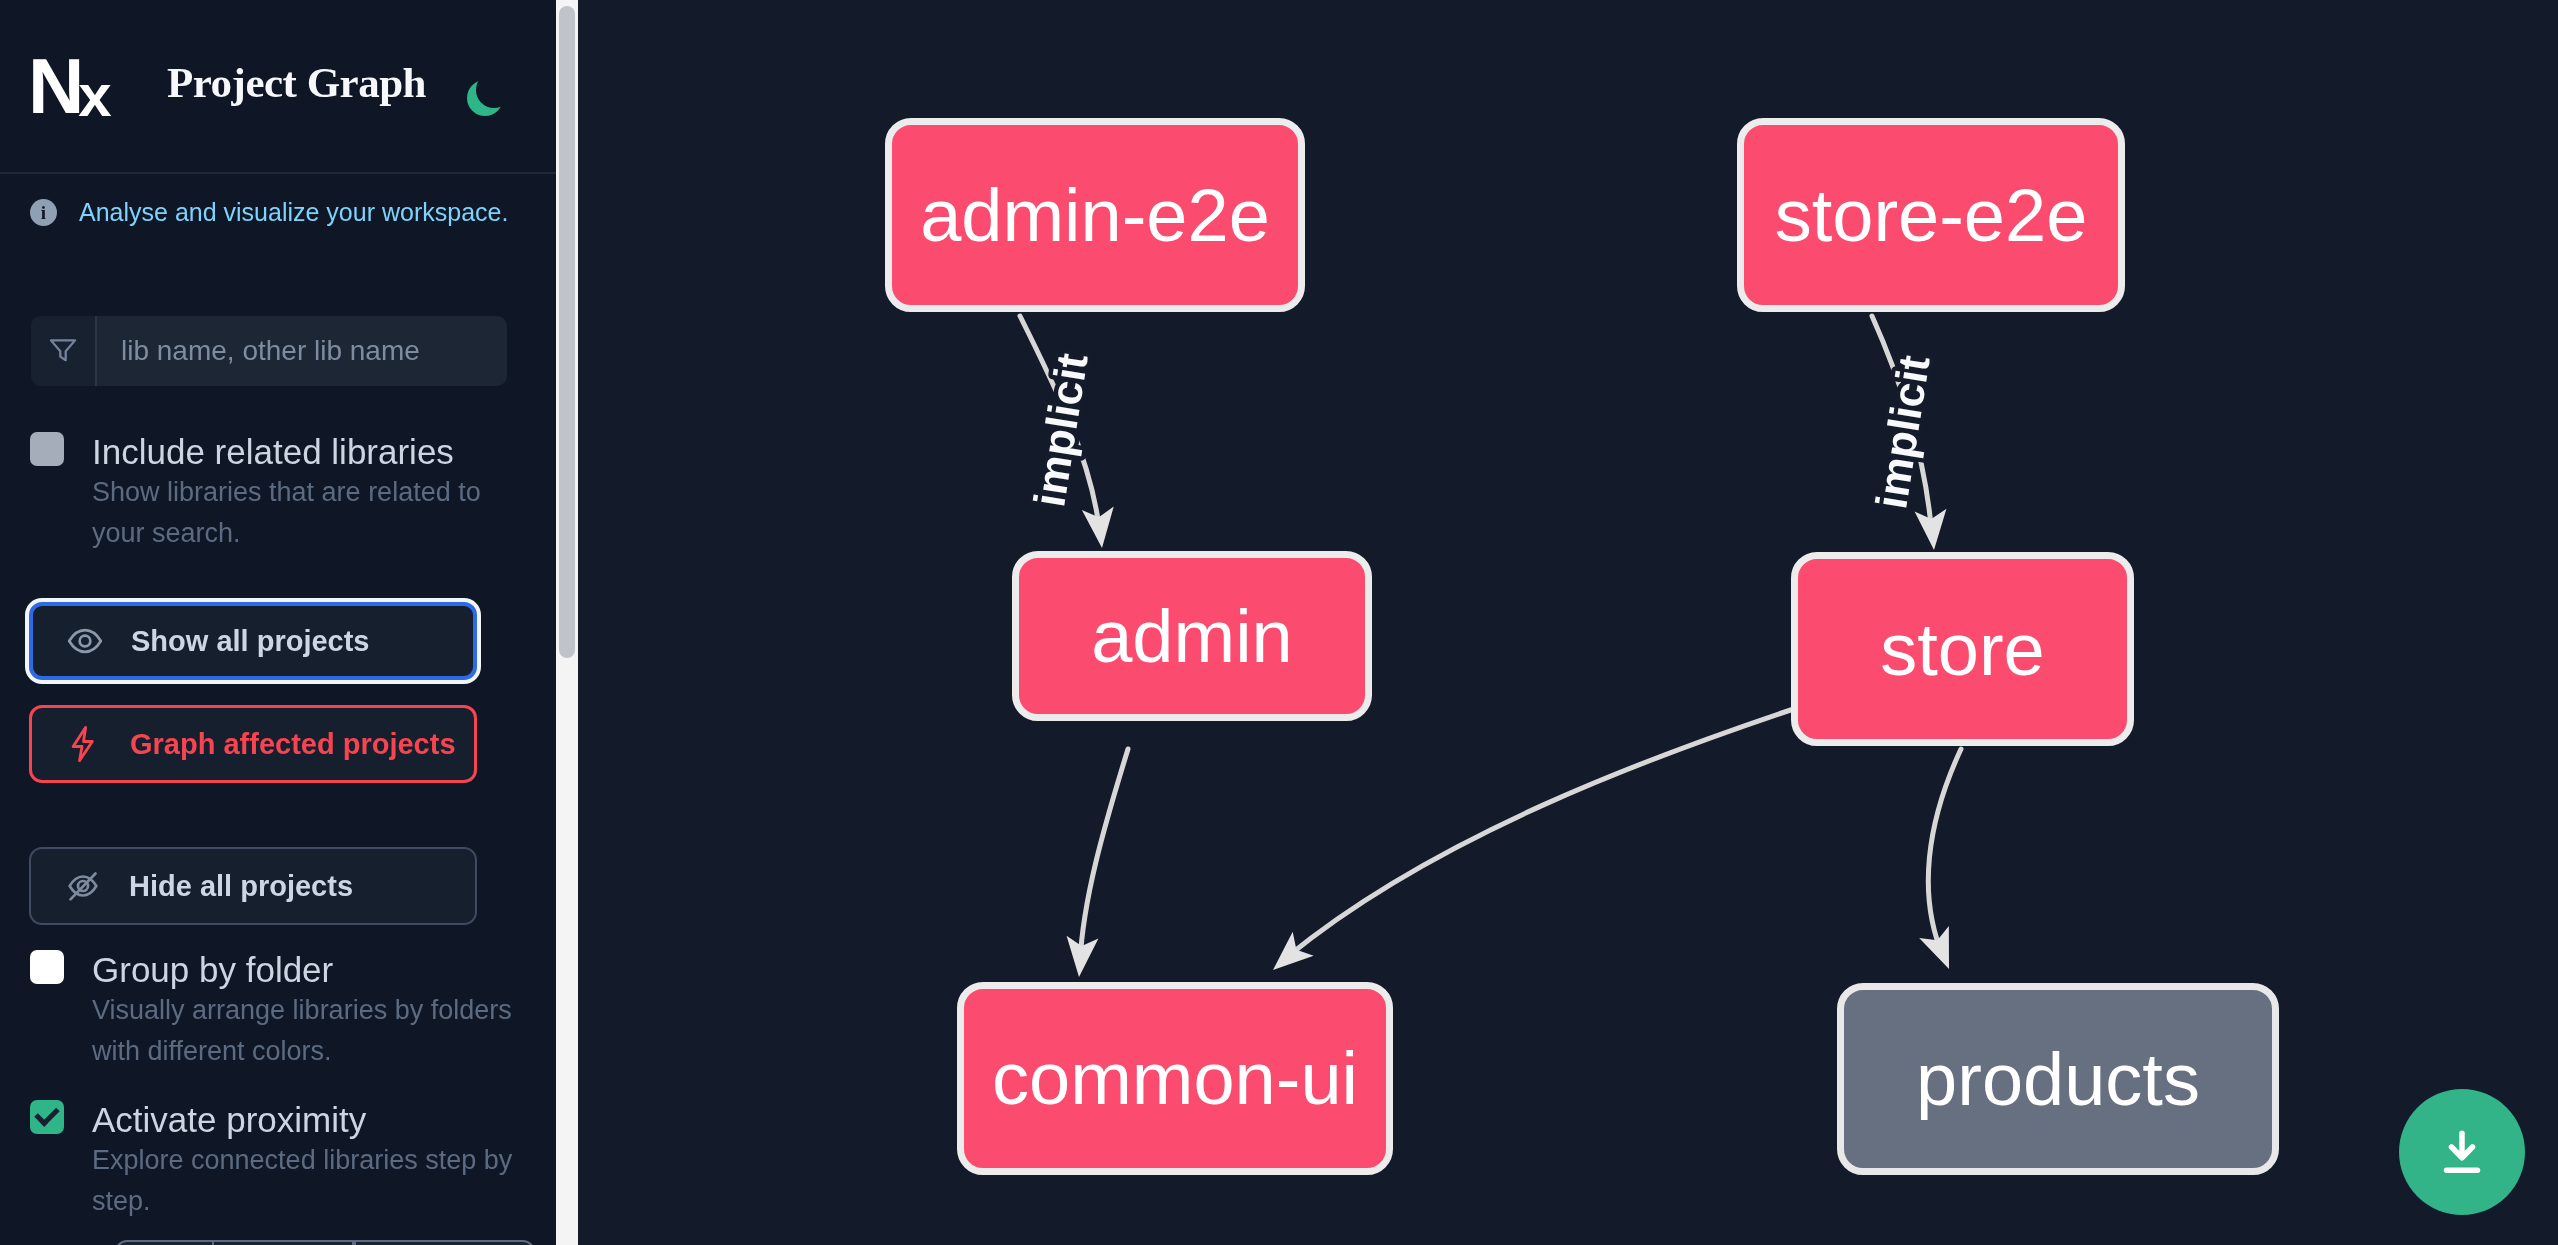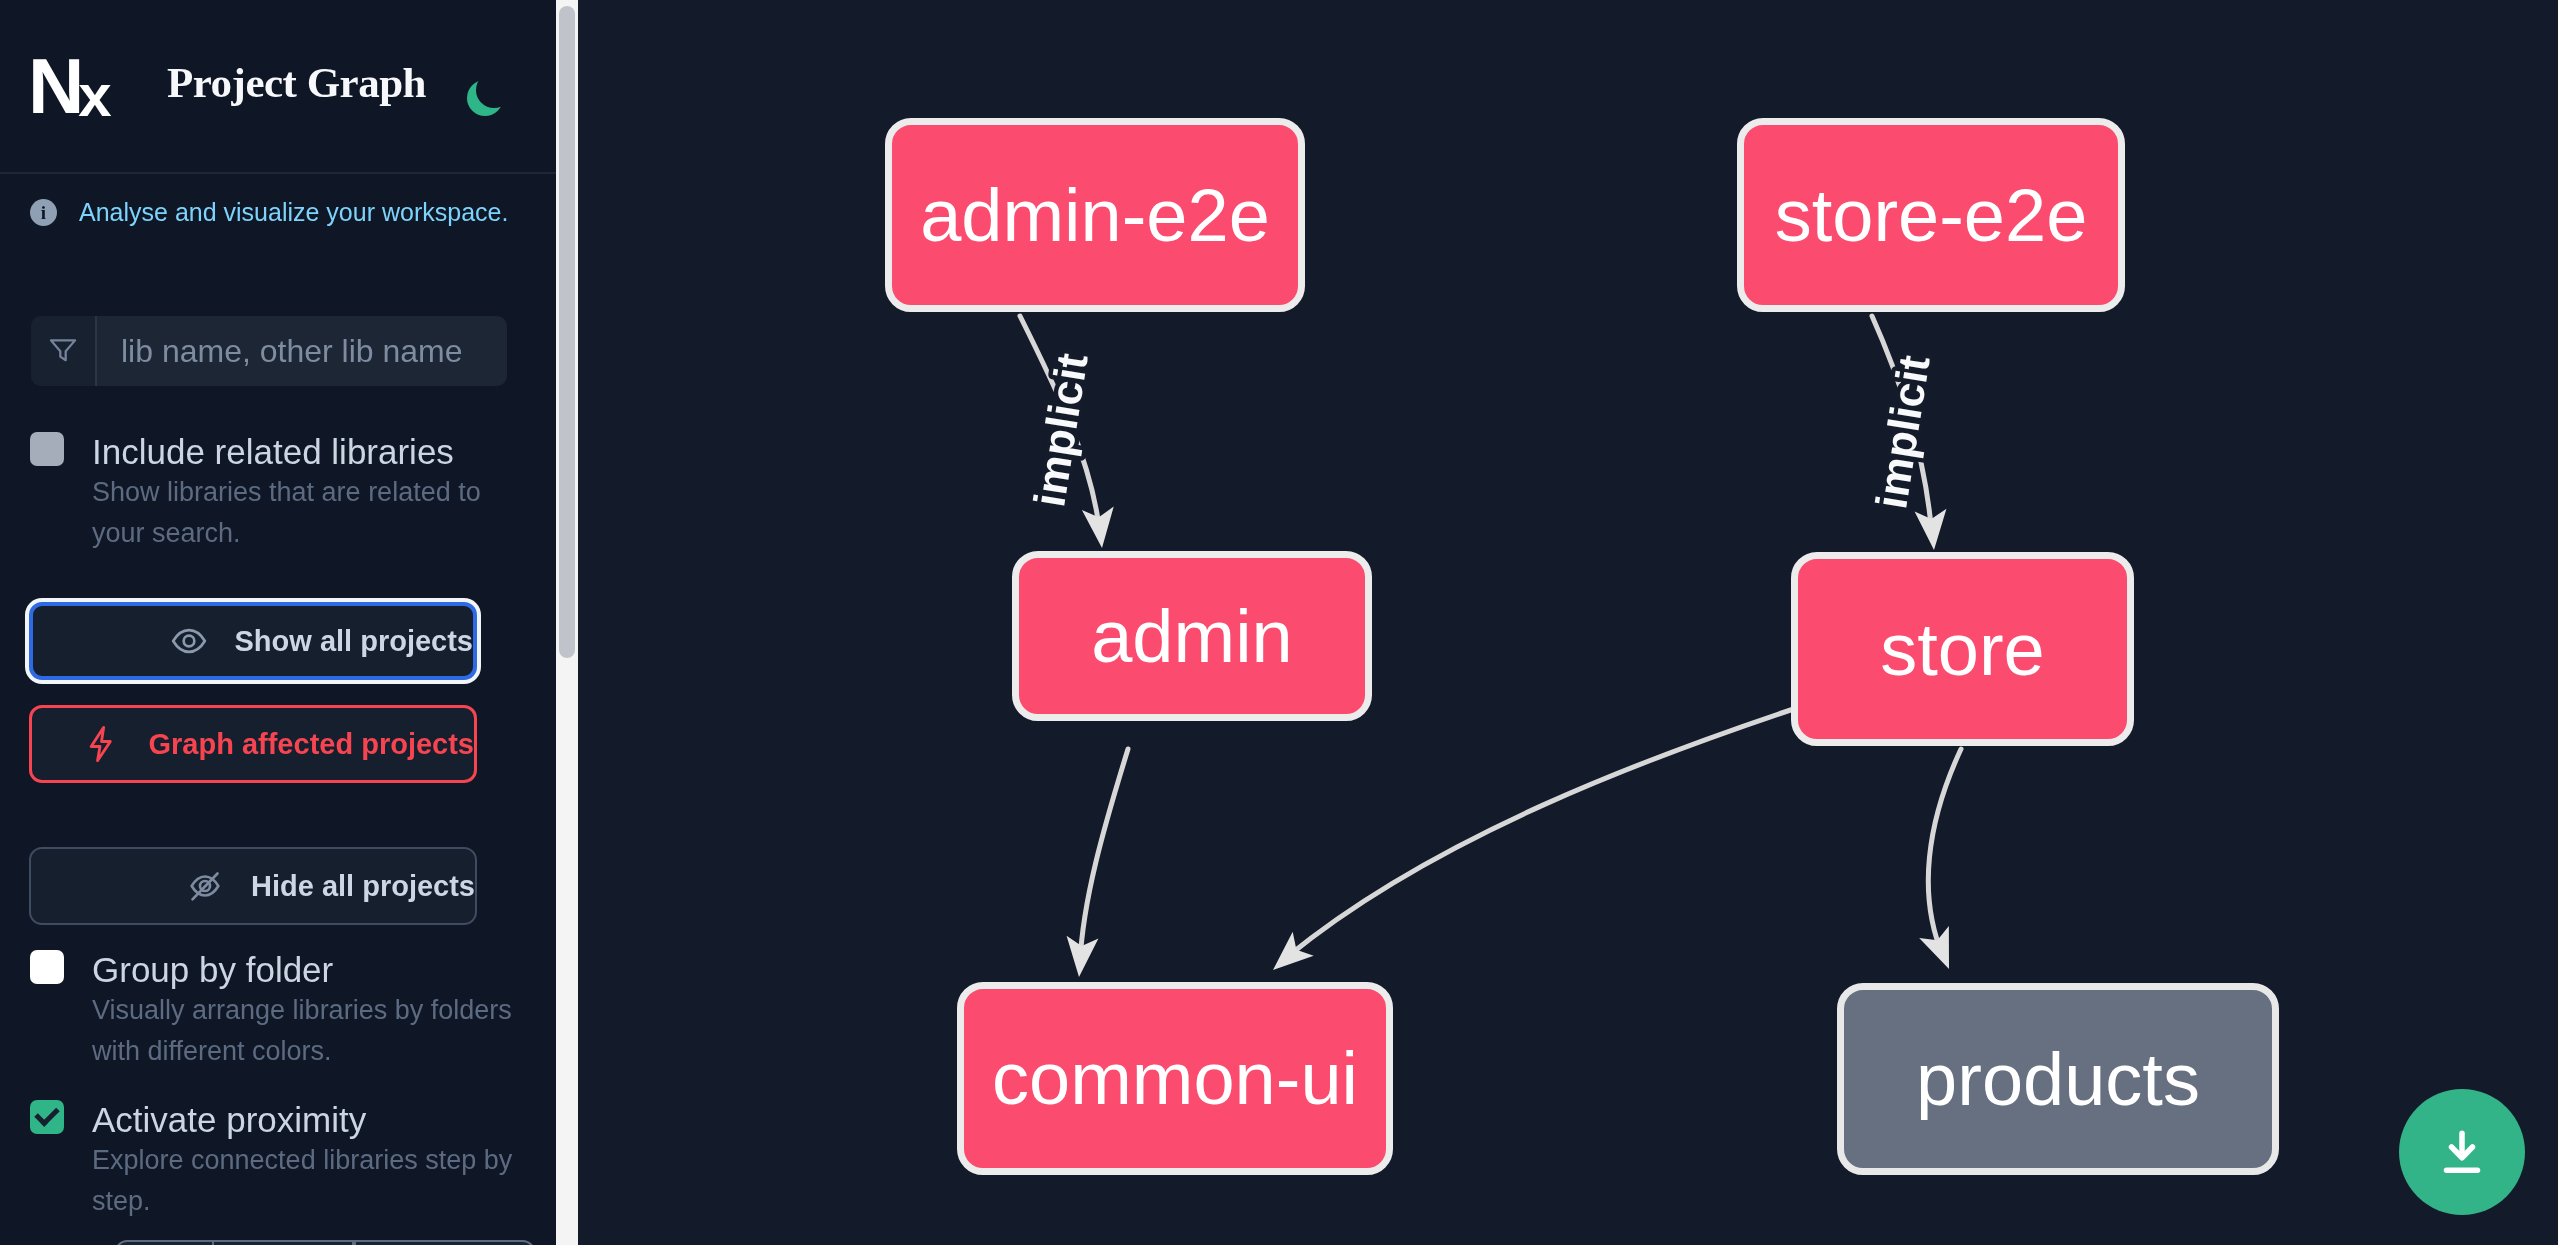--- a/index.html
+++ b/index.html
@@ -24,39 +24,39 @@
              display:flex;align-items:center;justify-content:center;font-weight:800;font-size:19px;
              font-family:"Liberation Serif",serif;}
   .tagline{font-size:25px;font-weight:500;color:#7dd3fc;}
 
   
   .search-box{position:absolute;left:31px;top:316px;width:476px;height:70px;background:#1c2634;
               border-radius:10px;display:flex;overflow:hidden;}
   .search-icon-cell{width:64px;height:70px;background:#18212f;border-right:2px solid #2a3547;
                     display:flex;align-items:center;justify-content:center;flex:none;}
   .search-input{flex:1;background:transparent;border:none;outline:none;padding:0 24px;
-                font-family:"Liberation Sans",sans-serif;font-size:32px;color:#cbd5e1;}
+                font-family:"Liberation Sans",sans-serif;font-size:28px;color:#cbd5e1;}
   .search-input::placeholder{color:#7e8ca1;}
 
   
   .toggle{position:absolute;left:30px;width:500px;}
   .toggle .box{position:absolute;left:0;top:2px;width:34px;height:34px;border-radius:7px;cursor:pointer;}
   .box-gray{background:#a6adba;}
   .box-white{background:#ffffff;}
   .box-green{background:#2fb588;display:flex;align-items:center;justify-content:center;}
   .checkmark{width:17px;height:9px;border-left:5px solid #17202e;border-bottom:5px solid #17202e;
              transform:rotate(-45deg);margin-top:-6px;}
   .toggle .lbl{position:absolute;left:62px;top:2px;font-size:35px;font-weight:400;color:#ccd6e2;}
   .toggle .desc{position:absolute;left:62px;top:42px;width:448px;font-size:27px;line-height:41px;
                 font-weight:400;color:#5c6b82;}
 
   
   .sb-btn{position:absolute;left:29px;width:448px;height:78px;background:#161f2e;border-radius:13px;
           display:flex;align-items:center;gap:26px;padding:0 0 0 32px;box-sizing:border-box;cursor:pointer;
-          font-family:"Liberation Sans",sans-serif;justify-content:flex-end;}
+          font-family:"Liberation Sans",sans-serif;}
   .sb-btn .blabel{font-size:29px;font-weight:600;color:#cdd6e4;}
   .btn-focused{border:4px solid #2e6ae4;box-shadow:0 0 0 4px #f2f5fa;}
   .btn-affected{border:3px solid #f64450;}
   .btn-affected .blabel{color:#f64450;}
   .btn-plain{border:2px solid #3f4b61;margin-top:40px;}
 
   
   .stepper{position:absolute;left:115px;top:1240px;width:420px;height:22px;background:#1a2332;
            border:2px solid #5d6b82;border-radius:12px 12px 0 0;display:flex;box-sizing:border-box;}
   .stepper .seg{border-right:2px solid #5d6b82;}

